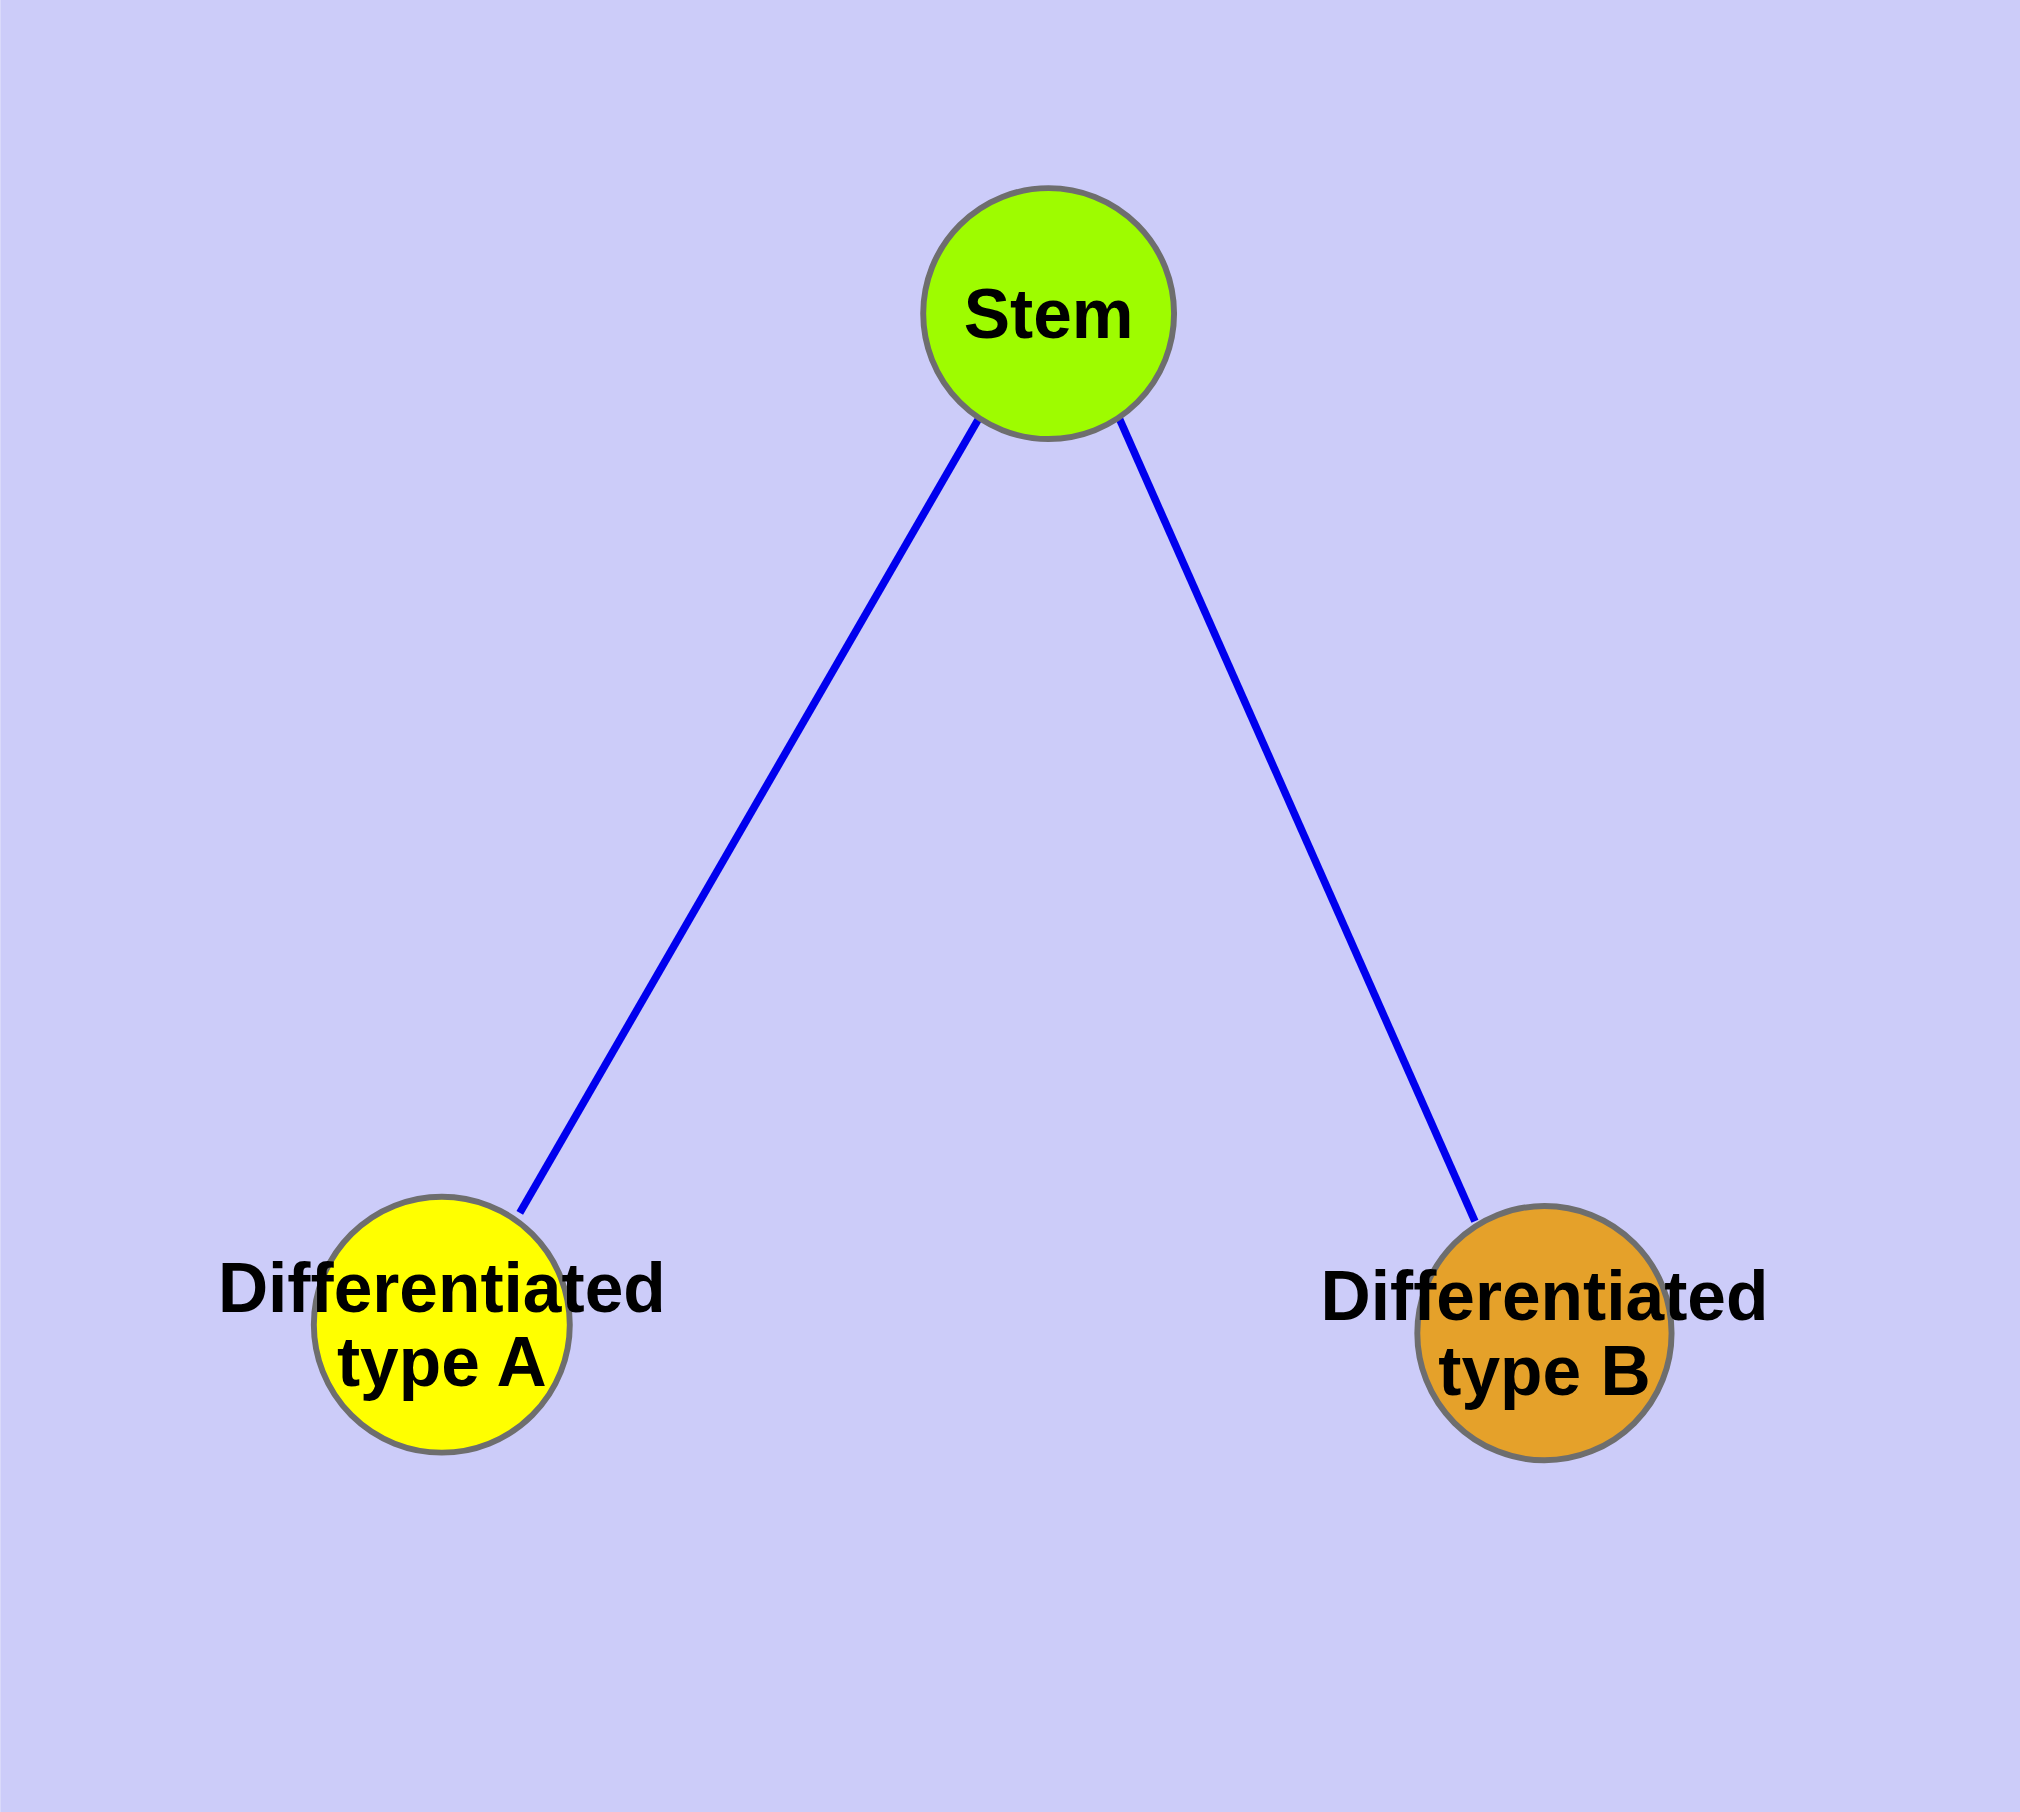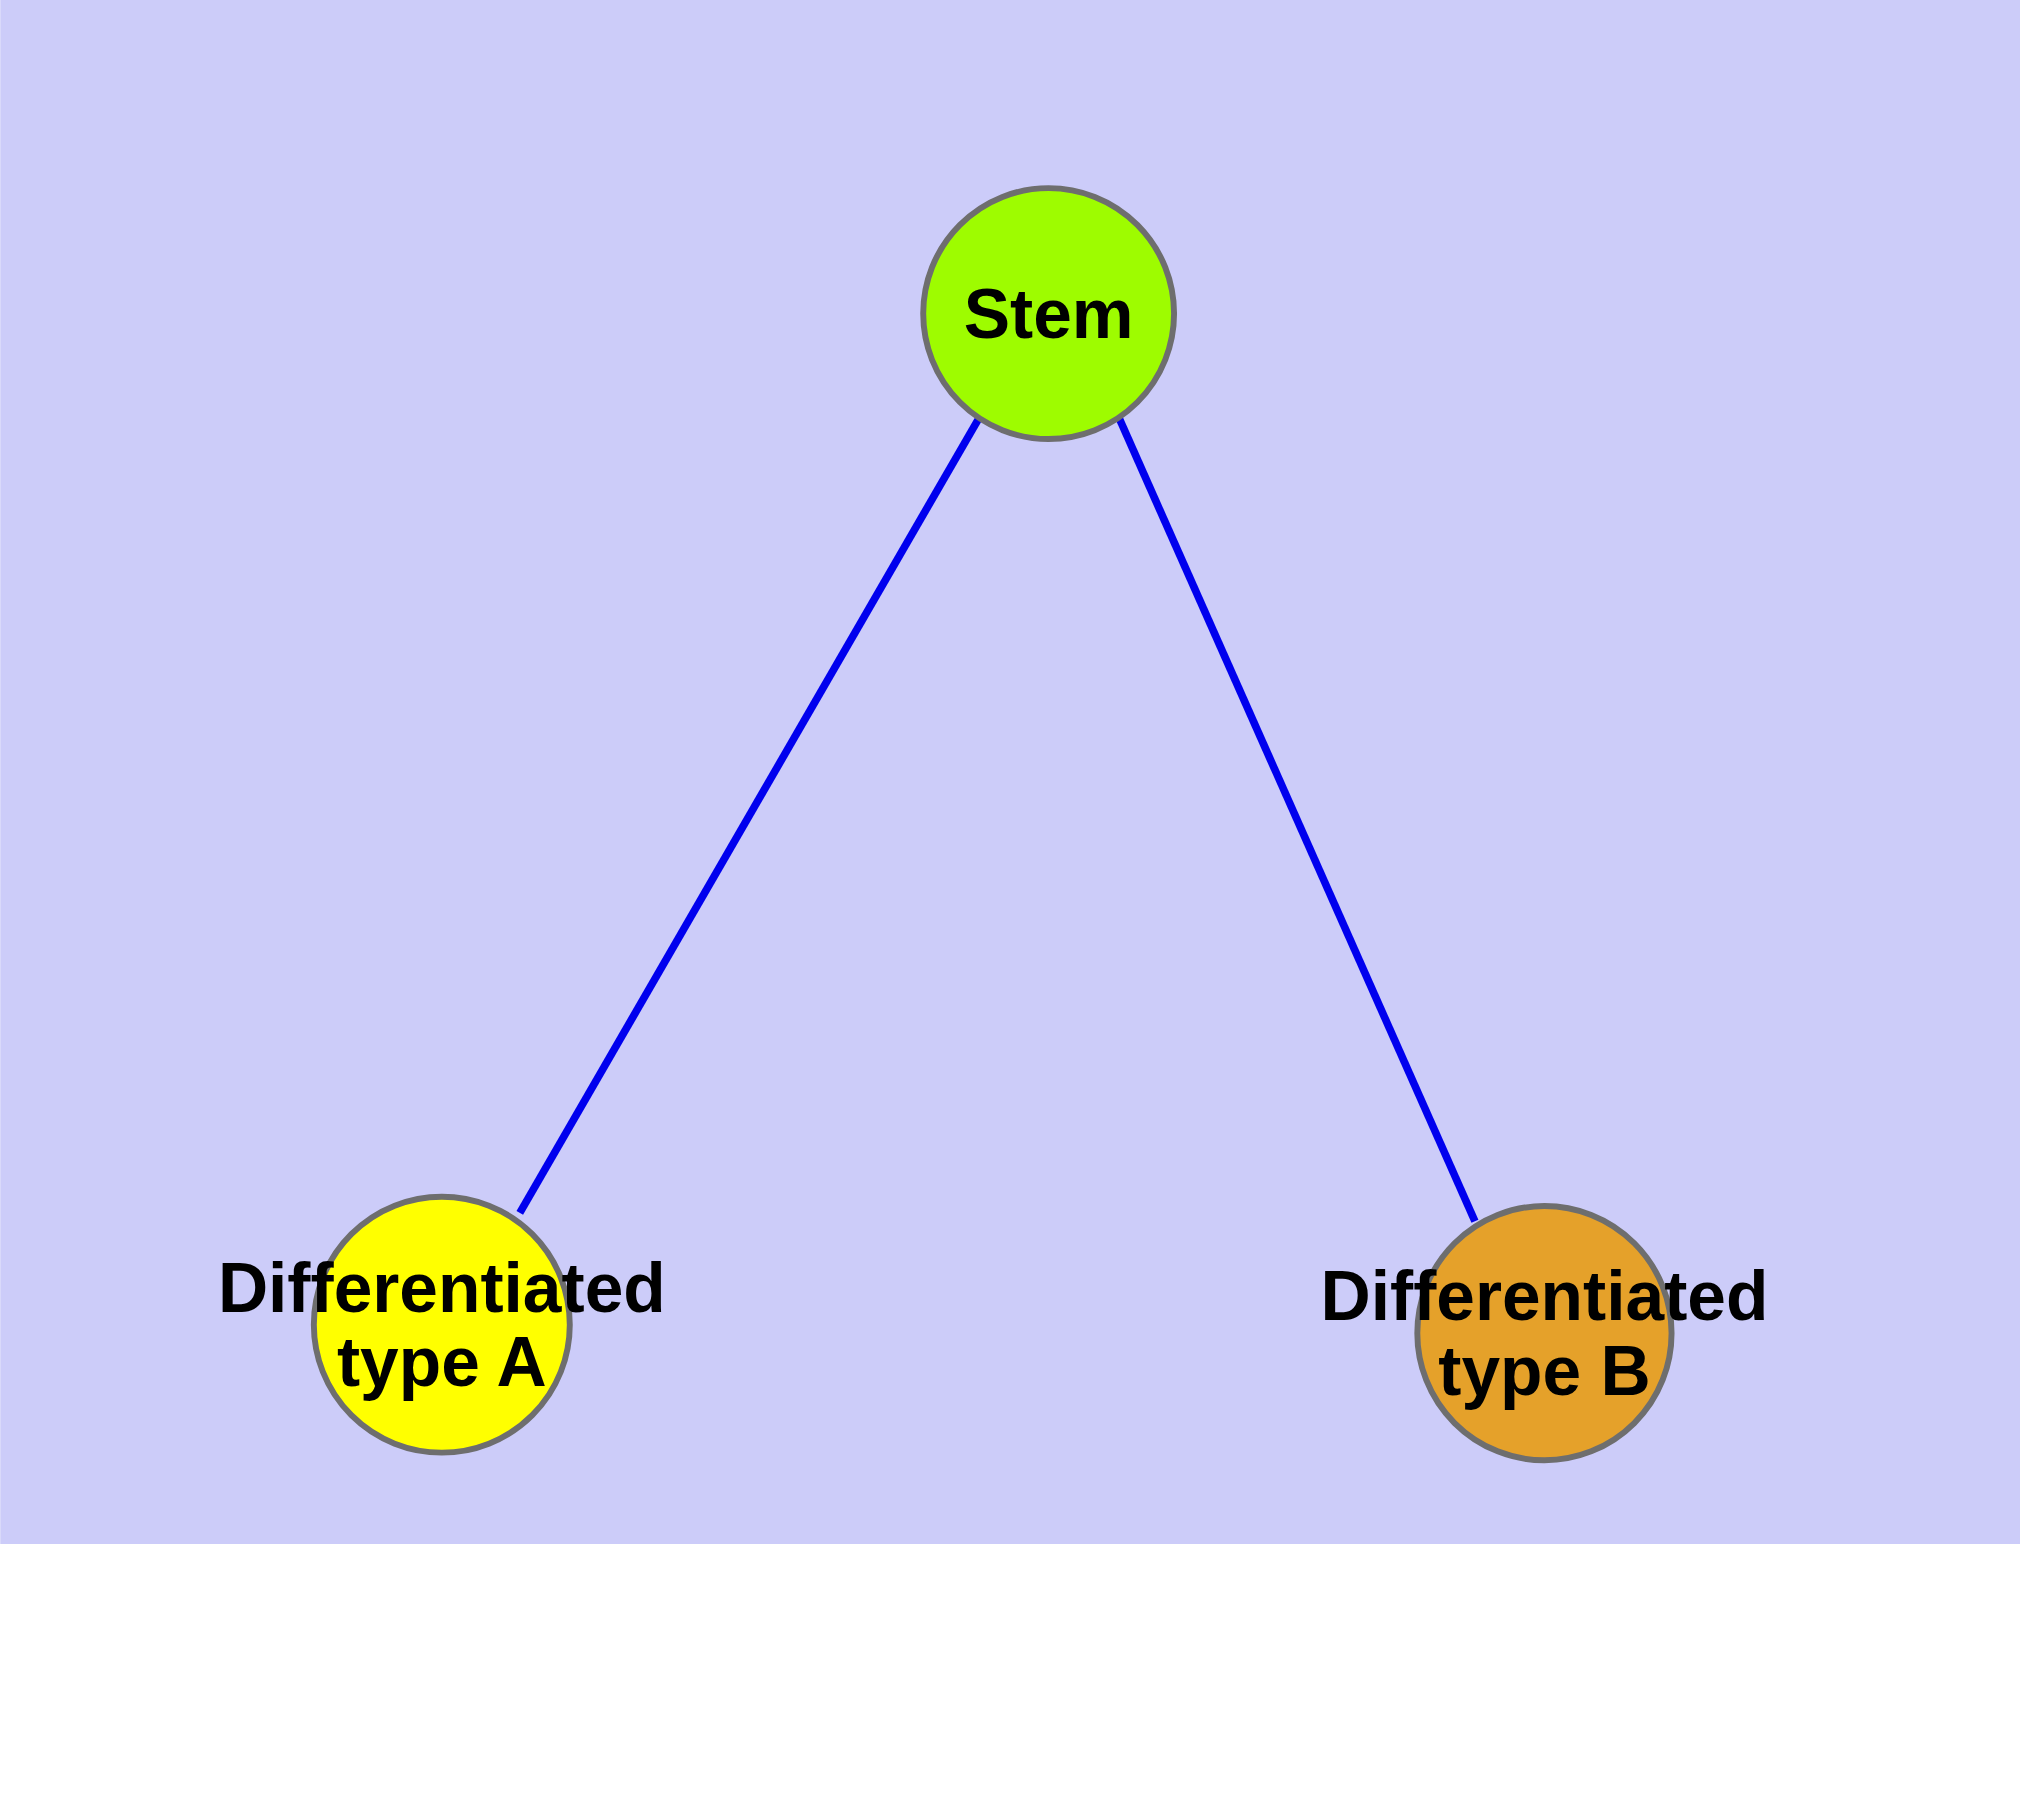--- a/index.html
+++ b/index.html
@@ -29,21 +29,21 @@
     text-anchor: middle;
     paint-order: normal;
   }
   .edge-line {
     stroke-linecap: butt;
   }
 </style>
 </head>
 <body>
 
-<div id="canvas" style="width: 2021px; height: 1544px;">
+<div id="canvas" style="width: 2021px; height: 1812px;">
   <svg id="graph-svg" viewBox="0 0 2384 2138" xmlns="http://www.w3.org/2000/svg">
 
     <rect id="bg-rect" x="0" y="0" width="2384" height="2138" fill="#ccccf9"></rect>
 
     <g id="edges-group">
         <line x1="1155" y1="493" x2="613" y2="1431" stroke="#0000ee" stroke-width="9" class="edge-line"></line>
         <line x1="1320" y1="493" x2="1740" y2="1441" stroke="#0000ee" stroke-width="9" class="edge-line"></line>
       </g>
     <g id="nodes-group">
         <circle cx="1237" cy="370" r="148" fill="#9efc00" stroke="#6e6e6e" stroke-width="7"></circle>

